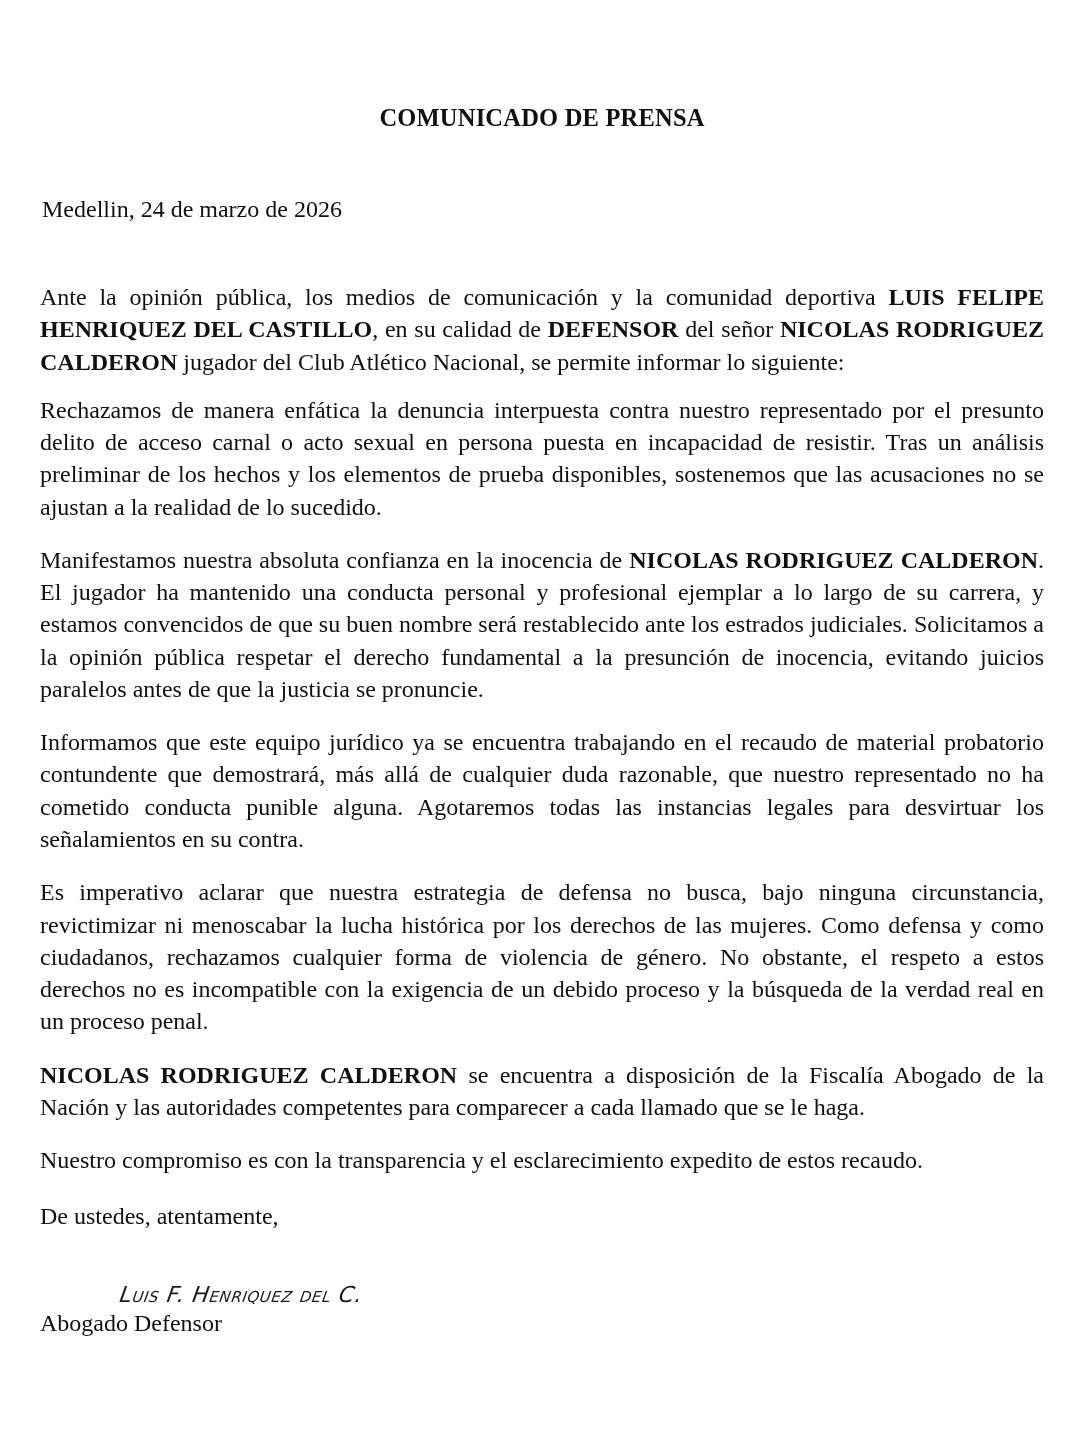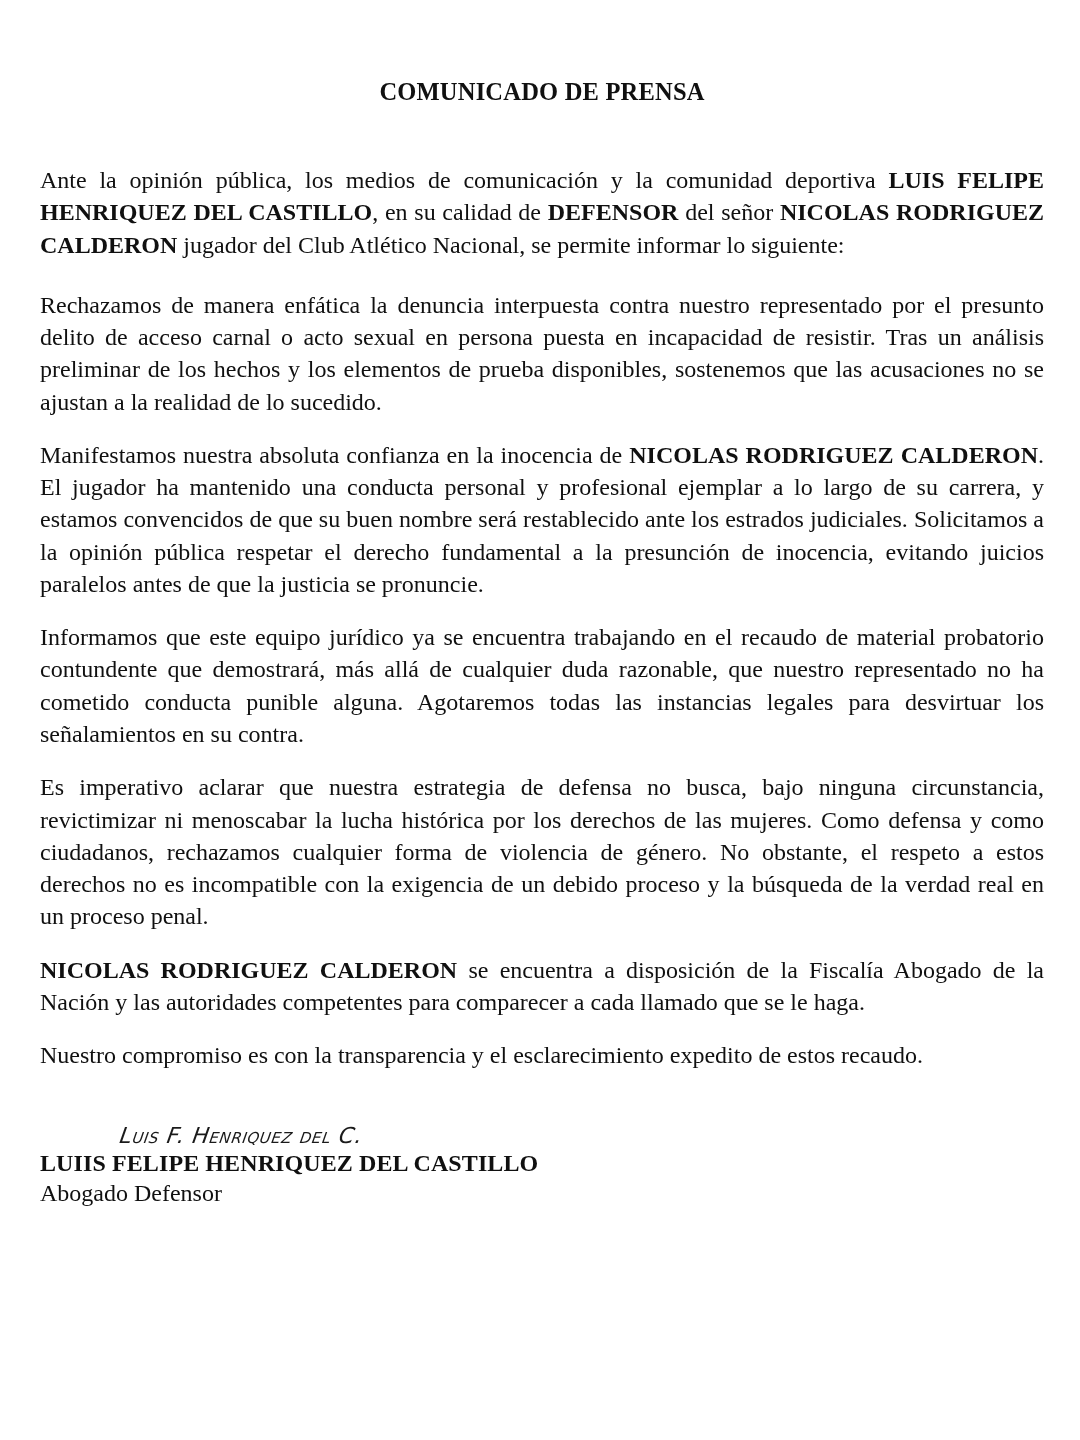--- a/index.html
+++ b/index.html
@@ -12,21 +12,21 @@
     height: 1440px;
     font-family: "Liberation Serif", serif;
     color: #101010;
     overflow: hidden;
   }
   .page {
     position: relative;
     width: 1080px;
     height: 1192px;
     box-sizing: border-box;
-    padding: 72px 36px 0 40px;
+    padding: 98px 36px 0 40px;
   }
   .doc-title {
     text-align: center;
     font-weight: bold;
     font-size: 24.5px;
     letter-spacing: 0.2px;
     margin: 0 0 0 0;
     padding-top: 6px;
   }
   .place-date {
@@ -39,21 +39,21 @@
   }
   p.para {
     font-size: 24px;
     line-height: 1.345;
     text-align: justify;
     text-justify: inter-word;
     margin: 0 0 21px 0;
     hyphens: none;
   }
   p.para.lead {
-    margin-bottom: 28px;
+    margin-bottom: 16px;
   }
   b, strong {
     font-weight: bold;
   }
   .closing {
     font-size: 24px;
     margin: 0;
     padding-top: 6px;
   }
   .signature-area {
@@ -81,39 +81,40 @@
     margin-top: 3px;
   }
 </style>
 </head>
 <body>
 
 <div class="page">
 
   <h1 class="doc-title">COMUNICADO DE PRENSA</h1>
 
+  <div class="place-date">Medellin, 24 de marzo de 2026</div>
 
   <div class="body-block">
 
     <p class="para lead"><span>Ante la opinión pública, los medios de comunicación y la comunidad deportiva </span><b>LUIS FELIPE HENRIQUEZ DEL CASTILLO</b><span>, en su calidad de </span><b>DEFENSOR</b><span> del señor </span><b>NICOLAS RODRIGUEZ CALDERON</b><span> jugador del Club Atlético Nacional, se permite informar lo siguiente:</span></p>
 
     <p class="para">Rechazamos de manera enfática la denuncia interpuesta contra nuestro representado por el presunto delito de acceso carnal o acto sexual en persona puesta en incapacidad de resistir. Tras un análisis preliminar de los hechos y los elementos de prueba disponibles, sostenemos que las acusaciones no se ajustan a la realidad de lo sucedido.</p>
 
     <p class="para"><span>Manifestamos nuestra absoluta confianza en la inocencia de </span><b>NICOLAS RODRIGUEZ CALDERON</b><span>. El jugador ha mantenido una conducta personal y profesional ejemplar a lo largo de su carrera, y estamos convencidos de que su buen nombre será restablecido ante los estrados judiciales. Solicitamos a la opinión pública respetar el derecho fundamental a la presunción de inocencia, evitando juicios paralelos antes de que la justicia se pronuncie.</span></p>
 
     <p class="para">Informamos que este equipo jurídico ya se encuentra trabajando en el recaudo de material probatorio contundente que demostrará, más allá de cualquier duda razonable, que nuestro representado no ha cometido conducta punible alguna. Agotaremos todas las instancias legales para desvirtuar los señalamientos en su contra.</p>
 
     <p class="para">Es imperativo aclarar que nuestra estrategia de defensa no busca, bajo ninguna circunstancia, revictimizar ni menoscabar la lucha histórica por los derechos de las mujeres. Como defensa y como ciudadanos, rechazamos cualquier forma de violencia de género. No obstante, el respeto a estos derechos no es incompatible con la exigencia de un debido proceso y la búsqueda de la verdad real en un proceso penal.</p>
 
     <p class="para"><b>NICOLAS RODRIGUEZ CALDERON</b><span> se encuentra a disposición de la Fiscalía Abogado de la Nación y las autoridades competentes para comparecer a cada llamado que se le haga.</span></p>
 
     <p class="para">Nuestro compromiso es con la transparencia y el esclarecimiento expedito de estos recaudo.</p>
 
+    <p class="closing">De ustedes, atentamente,</p>
 
   </div>
 
   <div class="signature-area">
     <div class="signature-script">Luis F. Henriquez del C.</div>
-    <div class="signer-name">LUIIS FELIPE HENRIQUEZ DEL CASTILLO</div>
     <div class="signer-role">Abogado Defensor</div>
   </div>
 
 </div>
 
 </body></html>

